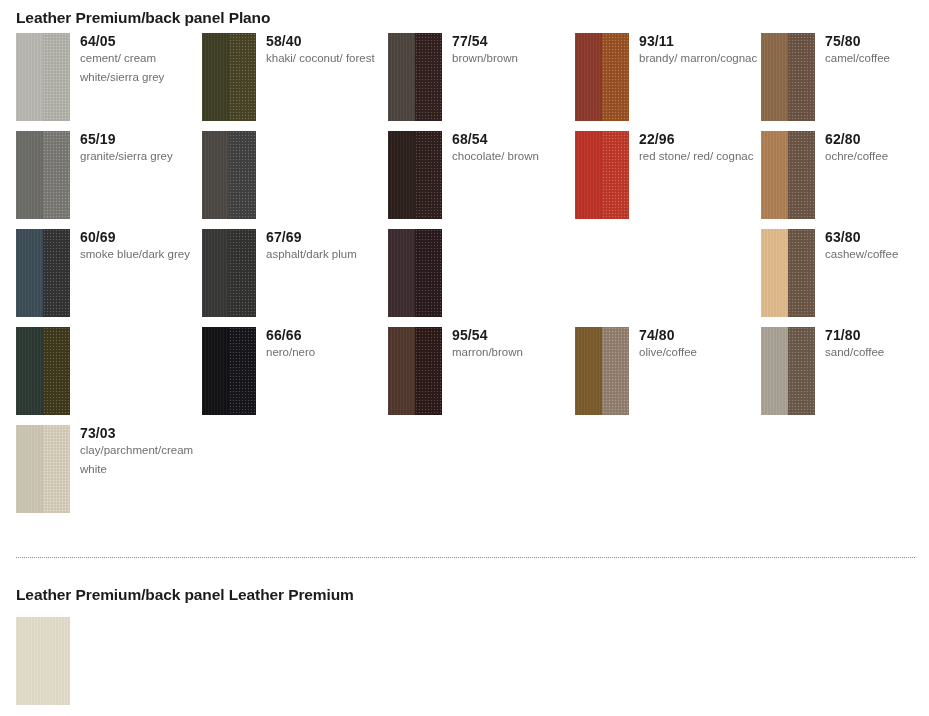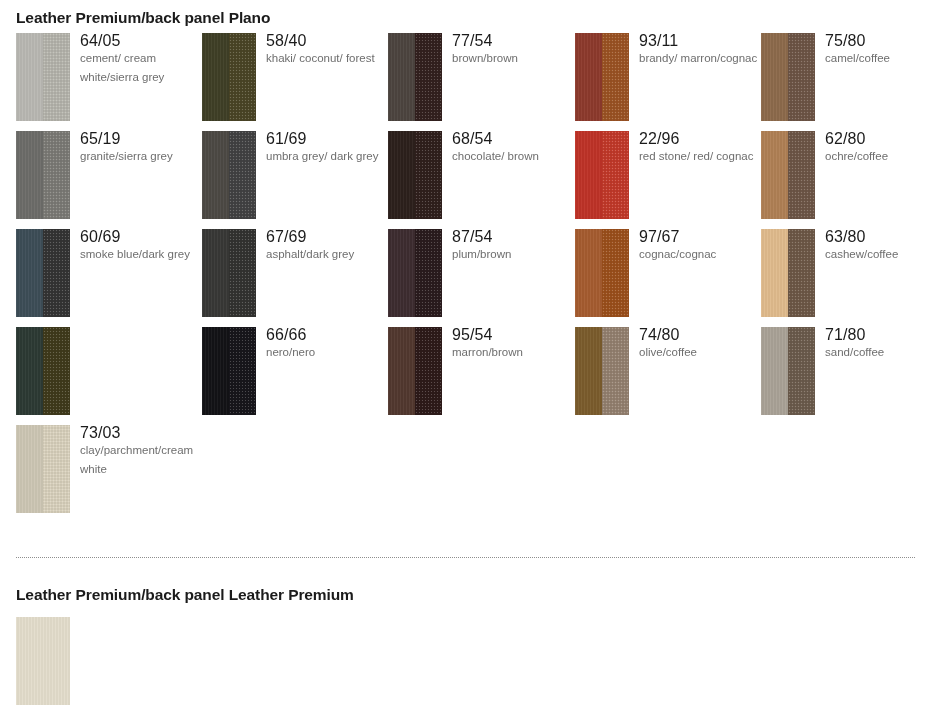--- a/index.html
+++ b/index.html
@@ -121,22 +121,22 @@
 
   
   .label {
     position: absolute;
     left: 64px;
     top: 0;
     width: 120px;
   }
   .code {
     font-family: "Liberation Sans", sans-serif;
-    font-size: 16px;
-    font-weight: 400;
+    font-size: 14px;
+    font-weight: 700;
     color: #1b1b1b;
     line-height: 16px;
     letter-spacing: 0.1px;
     white-space: nowrap;
   }
   .desc {
     font-family: "Liberation Sans", sans-serif;
     font-size: 11.5px;
     font-weight: 400;
     color: #6e6e6e;
@@ -213,24 +213,20 @@
           <div class="label">
             <div class="code">65/19</div>
             <div class="desc">granite/sierra grey</div>
           </div>
         </div>
         <div class="item c1">
           <div class="swatch">
             <div class="half smooth" style="background: rgb(76, 73, 68);"></div>
             <div class="half woven" style="background: rgb(66, 66, 67);"></div>
           </div>
-          <div class="label">
-            <div class="code">61/69</div>
-            <div class="desc">umbra grey/ dark grey</div>
-          </div>
         </div>
         <div class="item c2">
           <div class="swatch">
             <div class="half smooth" style="background: rgb(44, 32, 28);"></div>
             <div class="half woven" style="background: rgb(48, 32, 29);"></div>
           </div>
           <div class="label">
             <div class="code">68/54</div>
             <div class="desc">chocolate/ brown</div>
           </div>
@@ -267,42 +263,28 @@
             <div class="desc">smoke blue/dark grey</div>
           </div>
         </div>
         <div class="item c1">
           <div class="swatch">
             <div class="half smooth" style="background: rgb(56, 56, 54);"></div>
             <div class="half woven" style="background: rgb(51, 51, 49);"></div>
           </div>
           <div class="label">
             <div class="code">67/69</div>
-            <div class="desc">asphalt/dark grey</div>
+            <div class="desc">asphalt/dark plum</div>
           </div>
         </div>
         <div class="item c2">
           <div class="swatch">
             <div class="half smooth" style="background: rgb(61, 44, 48);"></div>
             <div class="half woven" style="background: rgb(42, 28, 30);"></div>
           </div>
-          <div class="label">
-            <div class="code">87/54</div>
-            <div class="desc">plum/brown</div>
-          </div>
-        </div>
-        <div class="item c3">
-          <div class="swatch">
-            <div class="half smooth" style="background: rgb(165, 92, 48);"></div>
-            <div class="half woven" style="background: rgb(154, 79, 28);"></div>
-          </div>
-          <div class="label">
-            <div class="code">97/67</div>
-            <div class="desc">cognac/cognac</div>
-          </div>
         </div>
         <div class="item c4">
           <div class="swatch">
             <div class="half smooth" style="background: rgb(224, 187, 141);"></div>
             <div class="half woven" style="background: rgb(109, 88, 71);"></div>
           </div>
           <div class="label">
             <div class="code">63/80</div>
             <div class="desc">cashew/coffee</div>
           </div>

